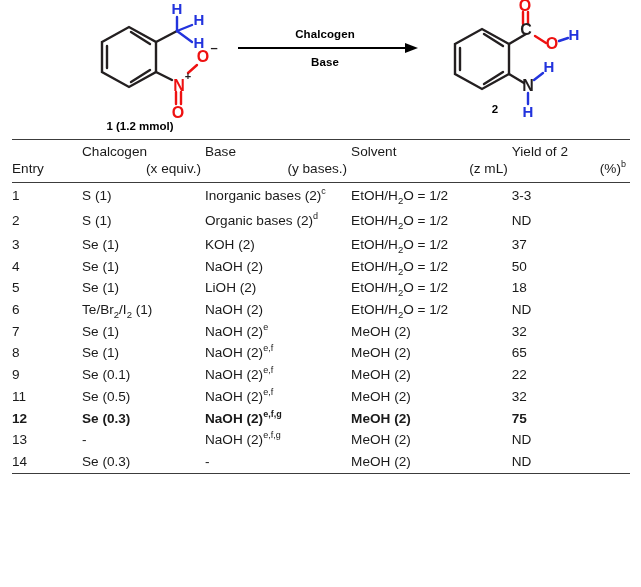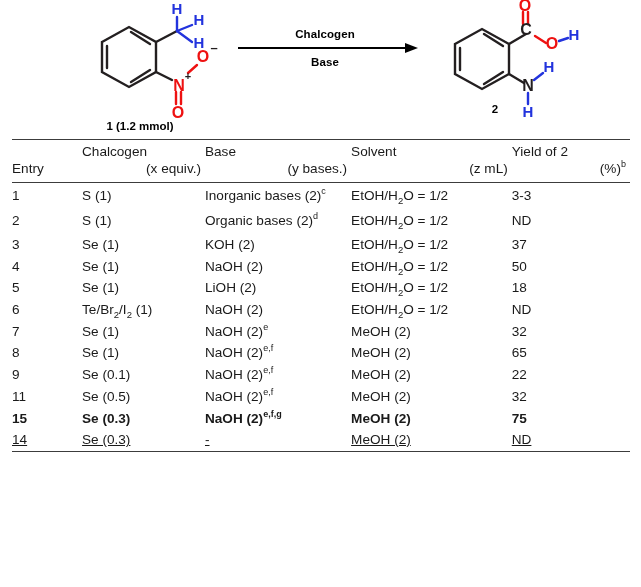--- a/index.html
+++ b/index.html
@@ -69,21 +69,20 @@
     vertical-align: bottom;
     padding: 3px 4px 4px 0;
     line-height: 1.28;
   }
   table.data thead tr {
     border-top: 1.6px solid #3c3c3c;
     border-bottom: 1.2px solid #3c3c3c;
   }
   table.data tbody tr.lastrow {
     border-bottom: 1.6px solid #3c3c3c;
-    text-decoration: underline;
   }
   table.data td {
     text-align: left;
     vertical-align: middle;
     padding: 2px 4px 2px 0;
     line-height: 1.30;
   }
   tr.tall td { padding-top: 4px; padding-bottom: 4px; }
   tr.bold td { font-weight: bold; }
 
@@ -270,25 +269,32 @@
           <td class="c-yield">22</td>
         </tr>
         <tr>
           <td class="c-entry">11</td>
           <td class="c-chal">Se (0.5)</td>
           <td class="c-base">NaOH (2)<sup>e,f</sup></td>
           <td class="c-solv">MeOH (2)</td>
           <td class="c-yield">32</td>
         </tr>
         <tr class="bold">
-          <td class="c-entry">15</td>
+          <td class="c-entry">12</td>
           <td class="c-chal">Se (0.3)</td>
           <td class="c-base">NaOH (2)<sup>e,f,g</sup></td>
           <td class="c-solv">MeOH (2)</td>
           <td class="c-yield">75</td>
+        </tr>
+        <tr>
+          <td class="c-entry">13</td>
+          <td class="c-chal">-</td>
+          <td class="c-base">NaOH (2)<sup>e,f,g</sup></td>
+          <td class="c-solv">MeOH (2)</td>
+          <td class="c-yield">ND</td>
         </tr>
         <tr class="lastrow">
           <td class="c-entry">14</td>
           <td class="c-chal">Se (0.3)</td>
           <td class="c-base">-</td>
           <td class="c-solv">MeOH (2)</td>
           <td class="c-yield">ND</td>
         </tr>
       </tbody>
   </table>

